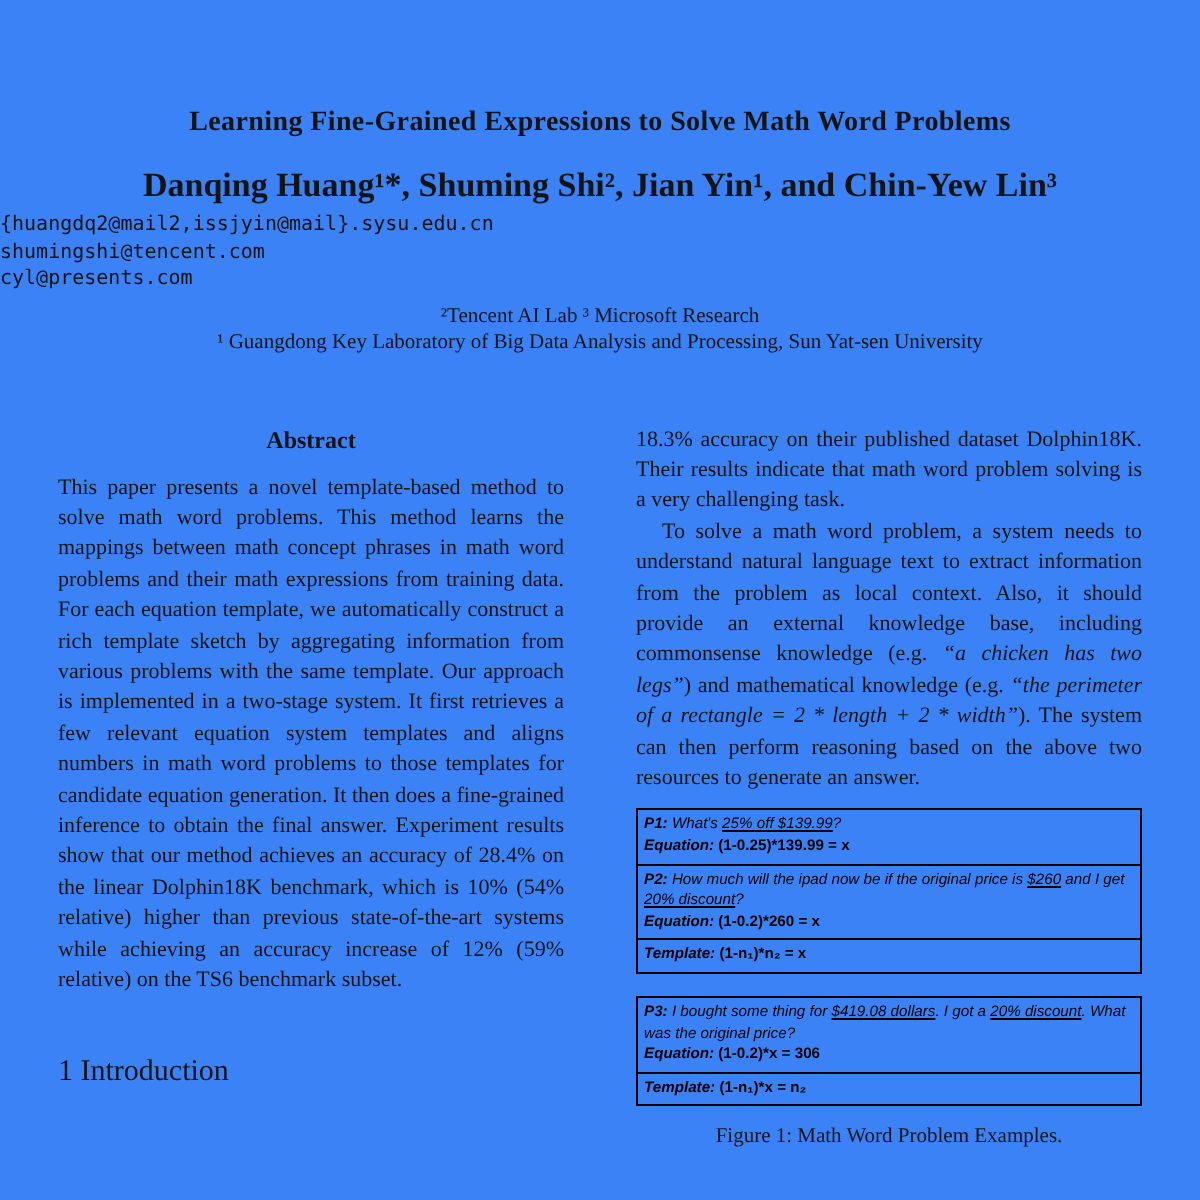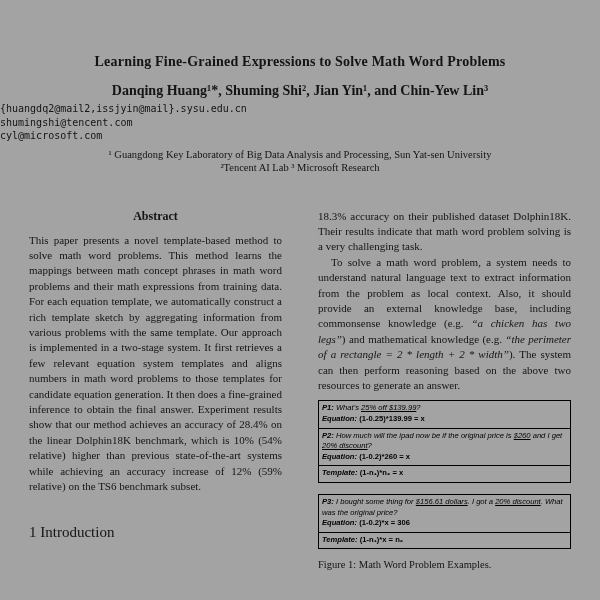--- a/index.html
+++ b/index.html
@@ -1,23 +1,23 @@
 <!DOCTYPE html>
 <html lang="en"><head>
 <meta charset="utf-8">
 <style>
   * { margin:0; padding:0; box-sizing:border-box; }
   html,body { background:#ffffff; }
   .page {
-    width:600px; height:600px; overflow:hidden; background:#a3a3a3;
+    width:600px; height:600px; overflow:hidden; background:#3b82f6;
     font-family:"Liberation Serif", serif; color:#141414;
     padding-top:54px;
   }
   .title { text-align:center; font-size:14px; font-weight:bold; letter-spacing:0.2px; }
-  .authors { text-align:center; font-size:14px; font-weight:bold; margin-top:13px; }
+  .authors { text-align:center; font-size:17px; font-weight:bold; margin-top:13px; }
   .emails { text-align:left; font-family:"DejaVu Sans Mono", monospace; font-size:10px; line-height:13.5px; margin-top:3px; }
   .affils { text-align:center; font-size:10.5px; line-height:13.5px; margin-top:5px; }
   .columns { display:flex; gap:36px; padding:0 29px; margin-top:34px; }
   .col { flex:1; min-width:0; }
   .abstract-heading { text-align:center; font-weight:bold; font-size:12px; margin-bottom:9px; }
   .body-text { font-size:11px; line-height:15.4px; text-align:justify; }
   .indent { text-indent:13px; }
   .it { font-style:italic; }
   .section-heading { font-weight:normal; font-size:15px; margin-top:30px; margin-bottom:9px; }
   .figure { margin-top:7px; }
@@ -26,38 +26,38 @@
     font-family:"Liberation Sans", "DejaVu Sans", sans-serif;
     font-size:7.6px; line-height:10.6px; color:#000;
   }
   .figure-box.second { margin-top:11px; }
   .fig-row { padding:2px 3px 3px 3px; border-bottom:1px solid #000; }
   .fig-row:last-child { border-bottom:0; }
   .fl { font-weight:bold; font-style:italic; }
   .fq { font-style:italic;margin-top:12px; }
   .fu { font-style:italic; text-decoration:underline; }
   .feq { font-weight:bold; }
-  .caption { font-size:10.5px; margin-top:10px; }
+  .caption { text-align:center; font-size:10.5px; margin-top:10px; }
 </style>
 </head>
 <body>
 
 <div class="page">
 
   <div class="header">
     <div class="title">Learning Fine-Grained Expressions to Solve Math Word Problems</div>
     <div class="authors">Danqing Huang¹*, Shuming Shi², Jian Yin¹, and Chin-Yew Lin³</div>
     <div class="emails">
       <div>{huangdq2@mail2,issjyin@mail}.sysu.edu.cn</div>
       <div>shumingshi@tencent.com</div>
-      <div>cyl@microsoft.com</div>
+      <div>cyl@presents.com</div>
     </div>
     <div class="affils">
+      <div>²Tencent AI Lab ³ Microsoft Research</div>
       <div>¹ Guangdong Key Laboratory of Big Data Analysis and Processing, Sun Yat-sen University</div>
-      <div>²Tencent AI Lab ³ Microsoft Research</div>
     </div>
   </div>
 
   <div class="columns">
 
     <div class="col">
       <div class="abstract-heading">Abstract</div>
       <p class="body-text">This paper presents a novel template-based method to solve math word problems. This method learns the mappings between math concept phrases in math word problems and their math expressions from training data. For each equation template, we automatically construct a rich template sketch by aggregating information from various problems with the same template. Our approach is implemented in a two-stage system. It first retrieves a few relevant equation system templates and aligns numbers in math word problems to those templates for candidate equation generation. It then does a fine-grained inference to obtain the final answer. Experiment results show that our method achieves an accuracy of 28.4% on the linear Dolphin18K benchmark, which is 10% (54% relative) higher than previous state-of-the-art systems while achieving an accuracy increase of 12% (59% relative) on the TS6 benchmark subset.</p>
       <div class="section-heading">1 Introduction</div>
     </div>
@@ -77,21 +77,21 @@
             <div><span class="fl">P2:</span> <span class="fq">How much will the ipad now be if the original price is </span><span class="fu">$260</span><span class="fq"> and I get </span><span class="fu">20% discount</span><span class="fq">?</span></div>
             <div><span class="fl">Equation:</span> <span class="feq">(1-0.2)*260 = x</span></div>
           </div>
           <div class="fig-row">
             <span class="fl">Template:</span> <span class="feq">(1-n₁)*n₂ = x</span>
           </div>
         </div>
 
         <div class="figure-box second">
           <div class="fig-row">
-            <div><span class="fl">P3:</span> <span class="fq">I bought some thing for </span><span class="fu">$156.61 dollars</span><span class="fq">. I got a </span><span class="fu">20% discount</span><span class="fq">. What was the original price?</span></div>
+            <div><span class="fl">P3:</span> <span class="fq">I bought some thing for </span><span class="fu">$419.08 dollars</span><span class="fq">. I got a </span><span class="fu">20% discount</span><span class="fq">. What was the original price?</span></div>
             <div><span class="fl">Equation:</span> <span class="feq">(1-0.2)*x = 306</span></div>
           </div>
           <div class="fig-row">
             <span class="fl">Template:</span> <span class="feq">(1-n₁)*x = n₂</span>
           </div>
         </div>
 
         <div class="caption">Figure 1: Math Word Problem Examples.</div>
       </div>
     </div>

